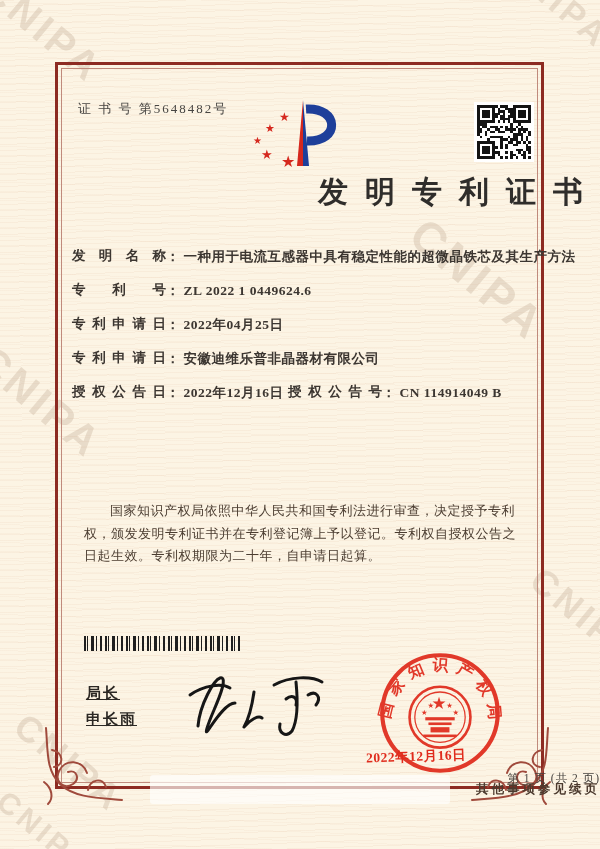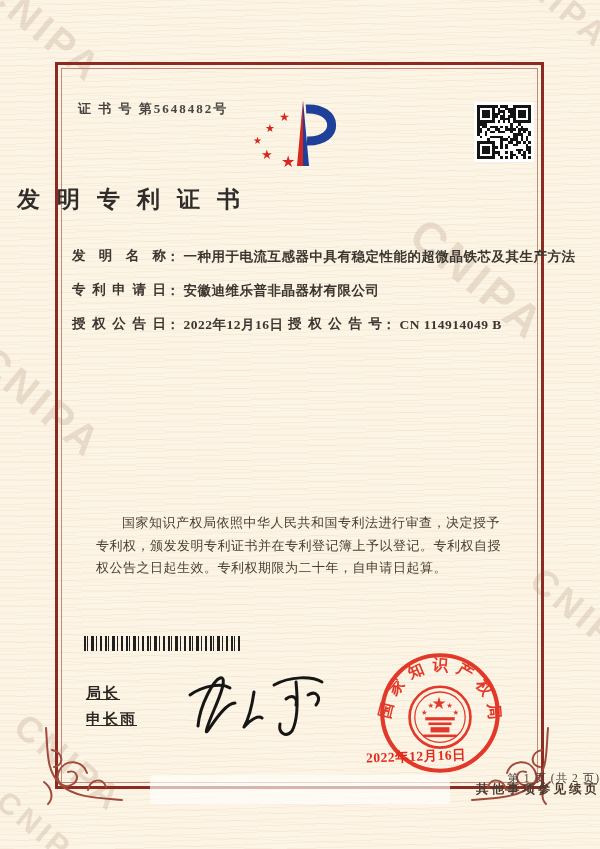--- a/index.html
+++ b/index.html
@@ -29,49 +29,49 @@
   .frame{
     position:absolute;left:55px;top:62px;width:483px;height:721px;
     border:3px solid #8d2b22;z-index:1;
   }
   .frame::after{
     content:"";position:absolute;inset:3px;border:1px solid #c08a7c;pointer-events:none;
   }
   .flourish{position:absolute;z-index:2;}
   .cert-no{
     position:absolute;left:78px;top:100px;z-index:2;
-    font-size:13px;letter-spacing:2px;color:#474542;font-weight:700;
+    font-size:13px;letter-spacing:2px;color:#474542;font-weight:400;
   }
   .logo{position:absolute;left:237px;top:96px;z-index:2;}
   .qr-box{
     position:absolute;left:474px;top:102px;width:54px;height:54px;z-index:2;
     background:#fff;padding:3px;
   }
   .qr-grid{display:grid;grid-template-columns:repeat(21,1fr);grid-template-rows:repeat(21,1fr);width:54px;height:54px;}
   .qm{background:#141414;}
   .title{
-    position:absolute;left:0;right:0;top:184px;z-index:2;
-    text-align:left;font-size:23px;font-weight:bold;color:#2f2d2b;
+    position:absolute;left:0;right:0;top:172px;z-index:2;
+    text-align:right;font-size:30px;font-weight:bold;color:#2f2d2b;
     letter-spacing:17px;text-indent:17px;
   }
   .fields{position:absolute;left:72px;top:247px;width:446px;z-index:2;}
   .field-row{position:relative;height:20px;margin-bottom:14px;white-space:nowrap;}
   .flabel{
     display:inline-block;width:94px;vertical-align:top;
     text-align:justify;text-align-last:justify;
     font-size:13.5px;font-weight:600;color:#3c3631;
   }
   .fcolon{font-size:13.5px;font-weight:600;color:#3c3631;}
   .fvalue{font-size:13.5px;font-weight:600;color:#3c3631;letter-spacing:0.5px;}
   .grant-pair2{position:absolute;left:216px;top:0;}
   .paras{
     position:absolute;left:80px;top:496px;width:442px;z-index:2;
     font-size:13px;line-height:22.5px;color:#4b3d31;
   }
-  .paras p{margin:16px;text-indent:2em;letter-spacing:0.5px;}
+  .paras p{margin:4px;text-indent:2em;letter-spacing:0.5px;}
   .barcode{
     position:absolute;left:84px;top:636px;width:156px;height:15px;z-index:2;
     background:repeating-linear-gradient(90deg,
       #1f1f1f 0 2px, transparent 2px 3px,
       #1f1f1f 3px 4px, transparent 4px 7px,
       #1f1f1f 7px 10px, transparent 10px 12px,
       #1f1f1f 12px 13px, transparent 13px 16px,
       #1f1f1f 16px 18px, transparent 18px 21px);
   }
   .chief{position:absolute;left:86px;top:684px;z-index:2;font-size:15px;font-weight:bold;color:#2c2824;letter-spacing:2px;text-decoration:underline;}
@@ -590,20 +590,28 @@
         <div class="qm"></div>
       </div>
   </div>
 
   <div class="title">发明专利证书</div>
 
   <div class="fields">
     <div class="field-row">
       <span class="flabel">发明名称</span><span class="fcolon">：</span>
       <span class="fvalue">一种用于电流互感器中具有稳定性能的超微晶铁芯及其生产方法</span>
+    </div>
+    <div class="field-row">
+      <span class="flabel">专利号</span><span class="fcolon">：</span>
+      <span class="fvalue">ZL 2022 1 0449624.6</span>
+    </div>
+    <div class="field-row">
+      <span class="flabel">专利申请日</span><span class="fcolon">：</span>
+      <span class="fvalue">2022年04月25日</span>
     </div>
     <div class="field-row">
       <span class="flabel">专利申请日</span><span class="fcolon">：</span>
       <span class="fvalue">安徽迪维乐普非晶器材有限公司</span>
     </div>
     <div class="field-row">
       <span class="flabel">授权公告日</span><span class="fcolon">：</span>
       <span class="fvalue">2022年12月16日</span>
       <span class="grant-pair2">
         <span class="flabel">授权公告号</span><span class="fcolon">：</span>

